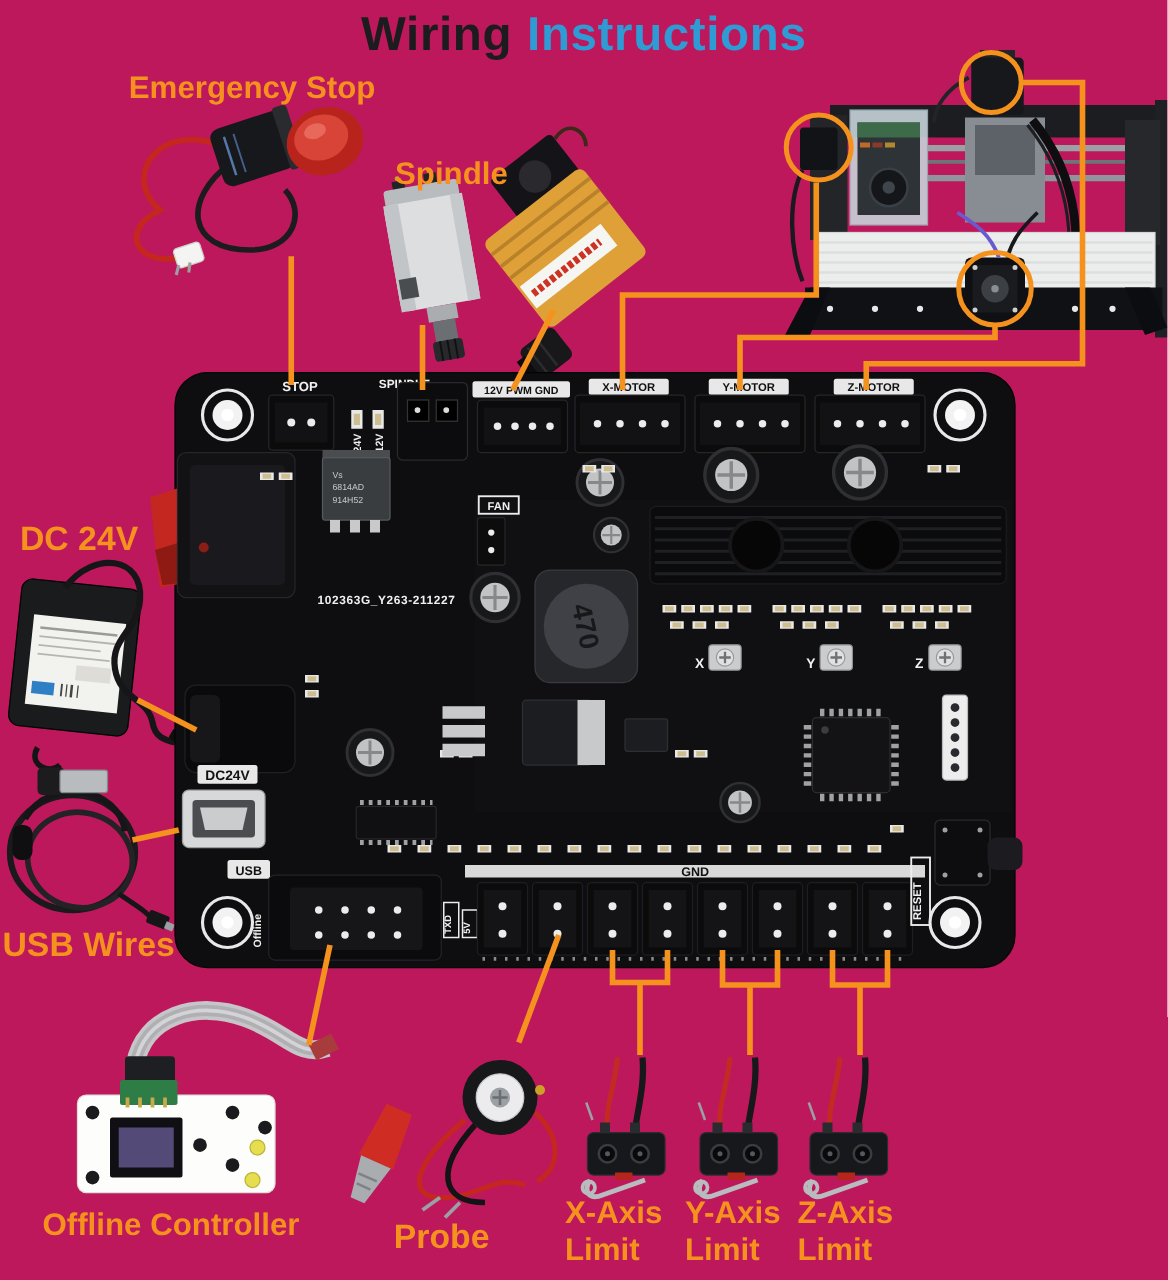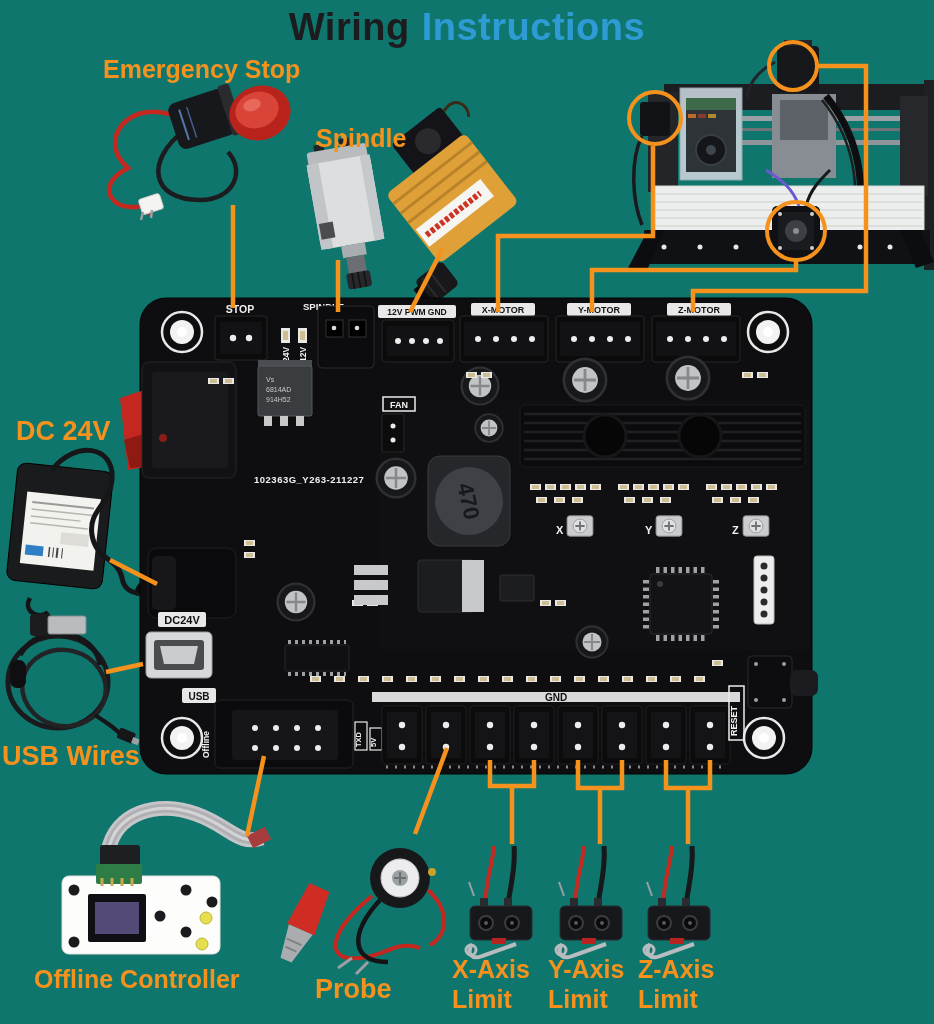--- a/index.html
+++ b/index.html
@@ -1,16 +1,16 @@
 <!DOCTYPE html>
 <html><head>
 <meta charset="utf-8">
 <style>
   html,body{margin:0;padding:0;background:#ffffff;}
-  .canvas{position:relative;width:934px;height:1024px;background:#0f766e;overflow:hidden;
+  .canvas{position:relative;width:934px;height:1024px;background:#be185d;overflow:hidden;
           font-family:"Liberation Sans",sans-serif;}
   svg text{font-family:"Liberation Sans",sans-serif;}
   .t-title{font-size:38px;font-weight:700;fill:#1c1c1e;letter-spacing:.5px;}
   .t-label{font-size:25px;font-weight:700;}
   .t-label-big{font-size:27px;font-weight:700;}
   .t-silk{fill:#f0f0f0;font-weight:700;}
   .t-silk-dark{fill:#111;font-weight:700;}
 </style>
 </head>
 <body>

